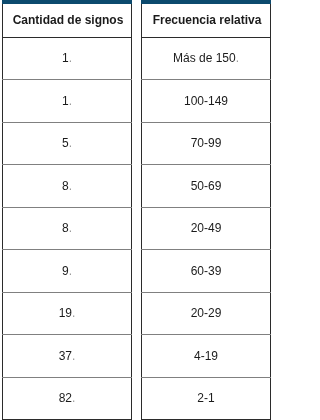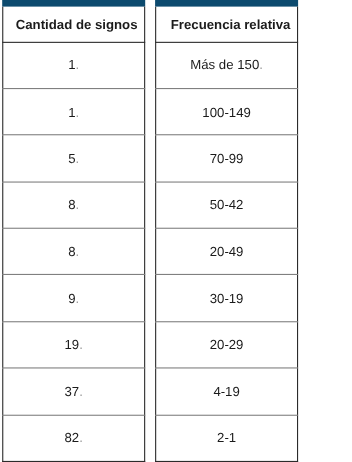--- a/index.html
+++ b/index.html
@@ -67,24 +67,24 @@
     border: none;
     background: #ffffff;
     padding: 0;
   }
 
   
   thead .cell-left,
   thead .cell-right {
     font-weight: bold;
     font-size: 12.5px;
-    text-align: right;
+    text-align: center;
     padding-left: 8px;
     color: #0e0e0e;
-    border-top: 6px solid #0c4a6e;
+    border-top: 4px solid #0c4a6e;
     border-bottom: 1px solid #2b2b2b;
   }
 
   
   tbody tr:last-child .cell-left,
   tbody tr:last-child .cell-right {
     border-bottom: 1px solid #2b2b2b;
   }
 
   
@@ -121,31 +121,31 @@
           <td class="cell-right">100-149</td>
         </tr>
         <tr>
           <td class="cell-left">5<span class="dot">.</span></td>
           <td class="cell-gap"></td>
           <td class="cell-right">70-99</td>
         </tr>
         <tr>
           <td class="cell-left">8<span class="dot">.</span></td>
           <td class="cell-gap"></td>
-          <td class="cell-right">50-42</td>
+          <td class="cell-right">50-69</td>
         </tr>
         <tr>
           <td class="cell-left">8<span class="dot">.</span></td>
           <td class="cell-gap"></td>
           <td class="cell-right">20-49</td>
         </tr>
         <tr>
           <td class="cell-left">9<span class="dot">.</span></td>
           <td class="cell-gap"></td>
-          <td class="cell-right">30-19</td>
+          <td class="cell-right">60-39</td>
         </tr>
         <tr>
           <td class="cell-left">19<span class="dot">.</span></td>
           <td class="cell-gap"></td>
           <td class="cell-right">20-29</td>
         </tr>
         <tr>
           <td class="cell-left">37<span class="dot">.</span></td>
           <td class="cell-gap"></td>
           <td class="cell-right">4-19</td>

